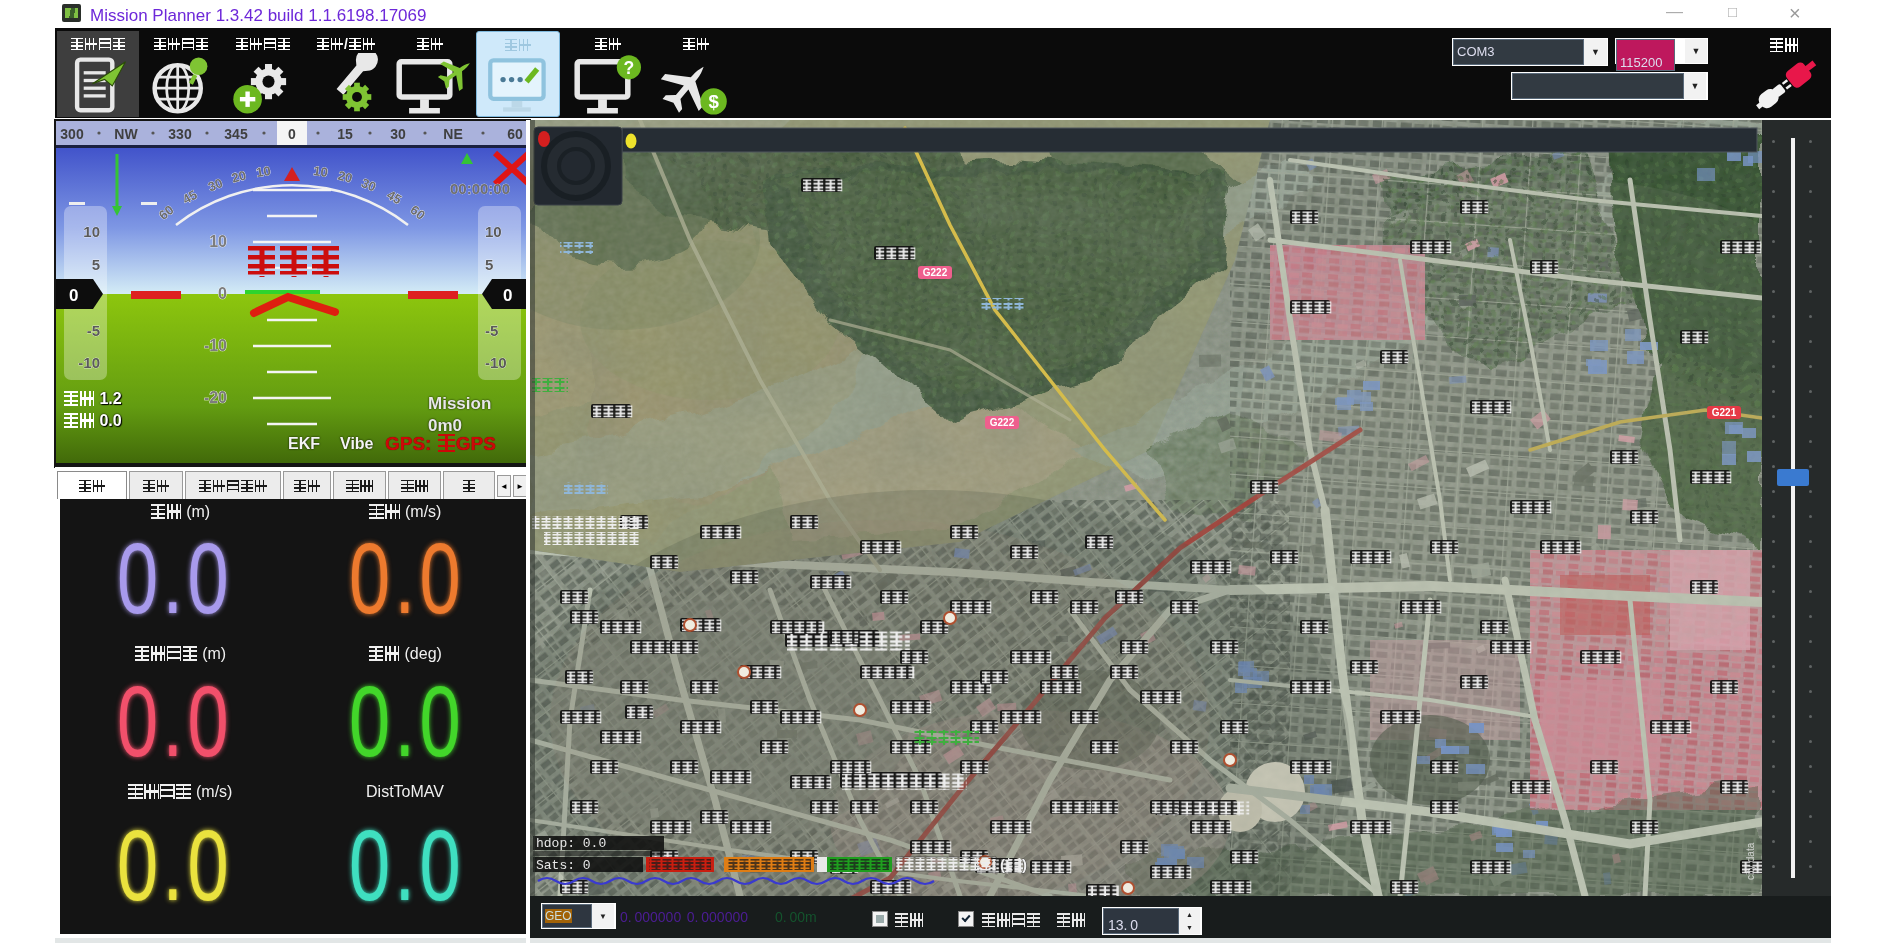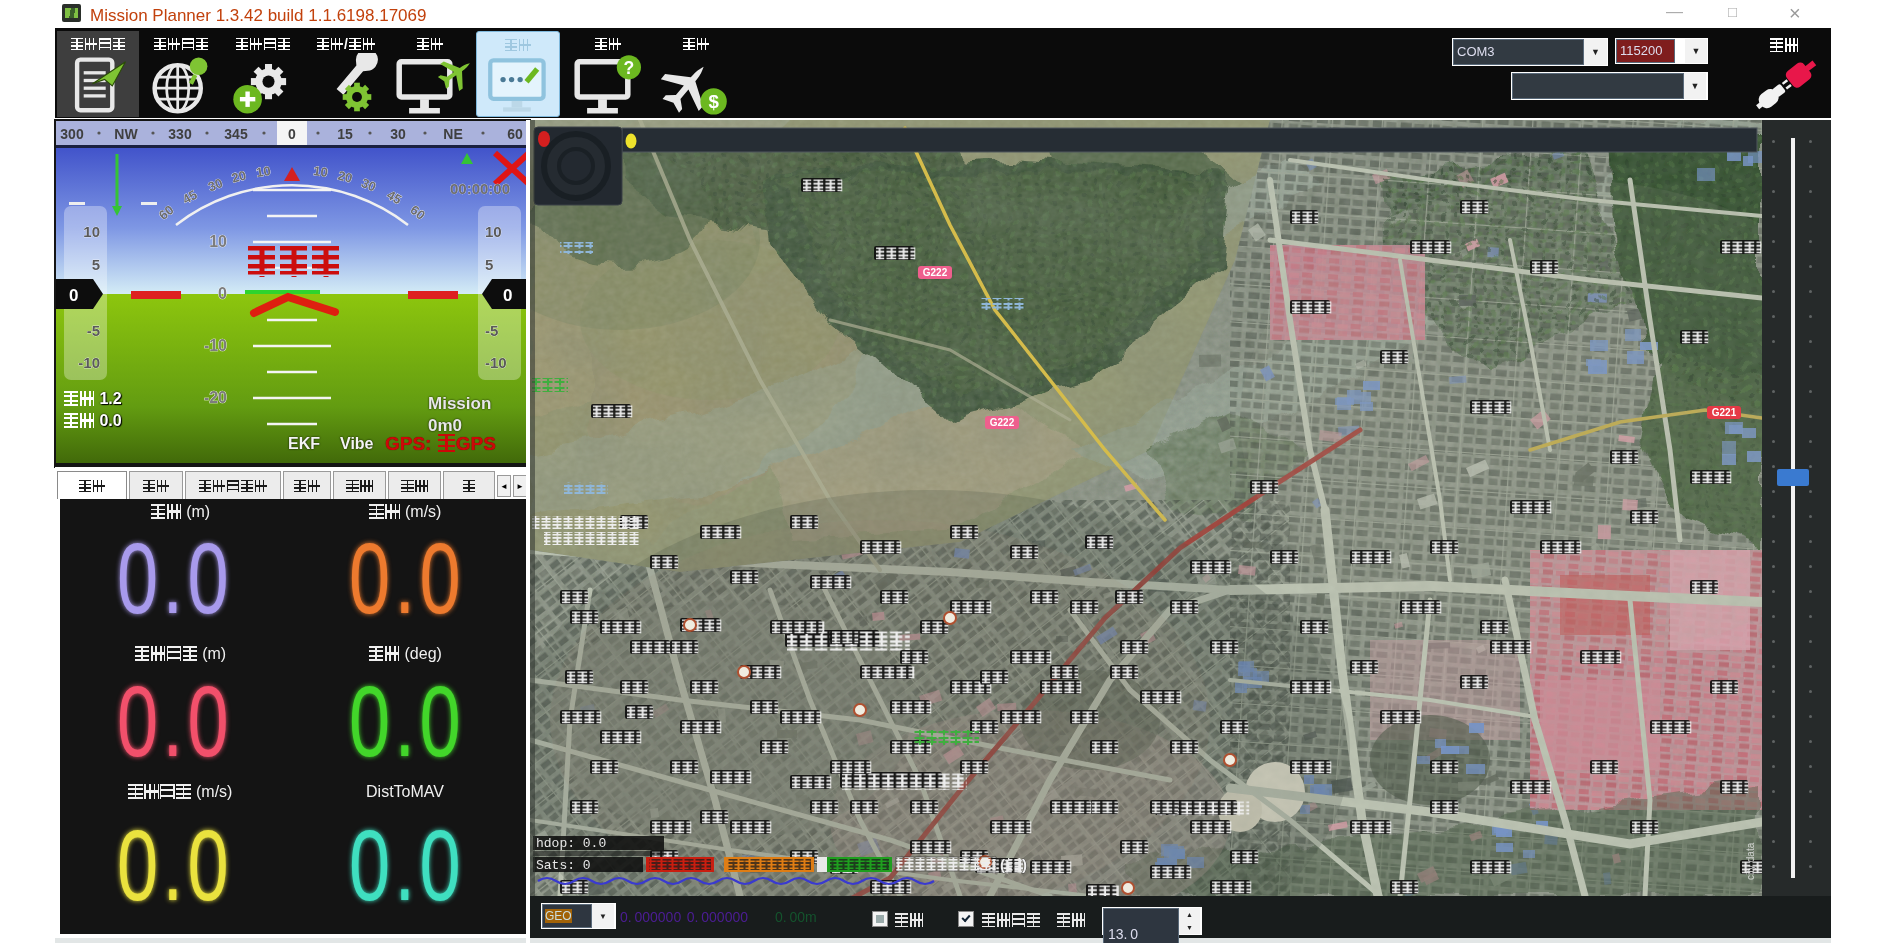--- a/index.html
+++ b/index.html
@@ -17,21 +17,21 @@
  repeating-linear-gradient(to bottom,currentColor 0 13%,transparent 13% 36%)}
 .tbtn{position:absolute;top:31px;height:86px;color:#fff;text-align:center;font-size:14px}
 .tbtn .lab{margin-top:5px;font-weight:bold;letter-spacing:0}
 .tbtn svg{margin-top:1px}
 </style></head><body>
 
 <div class="abs" style="left:0;top:0;width:1890px;height:28px;background:#fff"></div>
 <div class="abs" style="left:62px;top:4px;width:19px;height:18px;background:#2a2f2a;border-radius:2px">
  <div class="abs" style="left:3px;top:4px;width:13px;height:10px;background:linear-gradient(100deg,#7fc043 0 40%,#3a5f2a 40% 70%,#7fc043 70%)"></div>
 </div>
-<div class="abs" style="left:90px;top:6px;font-size:17px;color:#c2410c">Mission Planner 1.3.42 build 1.1.6198.17069</div>
+<div class="abs" style="left:90px;top:6px;font-size:17px;color:#6d28d9">Mission Planner 1.3.42 build 1.1.6198.17069</div>
 <div class="abs" style="left:1666px;top:2px;font-size:17px;color:#aaa">—</div>
 <div class="abs" style="left:1728px;top:3px;font-size:15px;color:#aaa">□</div>
 <div class="abs" style="left:1789px;top:2px;font-size:20px;color:#9a9a9a">×</div>
 <div class="abs" style="left:55px;top:28px;width:1776px;height:90px;background:#0b0b0b"></div>
 <div class="tbtn" style="left:57px;width:82px;background:#3e3e3e;"><div class="lab"><i class="g ga"></i><i class="g gb"></i><i class="g gc"></i><i class="g ga"></i></div><svg width="70" height="66" viewBox="0 0 62 60">
 <rect x="12" y="6" width="32" height="46" rx="3" fill="none" stroke="#e8e8e8" stroke-width="4"></rect>
 <g stroke="#e8e8e8" stroke-width="3">
         <line x1="18" y1="18" x2="38" y2="18"></line>
         <line x1="18" y1="25" x2="38" y2="25"></line>
         <line x1="18" y1="32" x2="38" y2="32"></line>
@@ -115,21 +115,21 @@
         <path d="M16,1 C17.5,5 17.8,7 17.8,11 L31,19.5 L31,23.5 L17.8,17.5 L17.8,25 L22.5,29 L22.5,32 L16,29.5 L9.5,32 L9.5,29 L14.2,25 L14.2,17.5 L1,23.5 L1,19.5 L14.2,11 C14.2,7 14.5,5 16,1 Z" fill="#e8e8e8"></path>
       </g>
 <circle cx="52" cy="44" r="12" fill="#6cb820"></circle>
       <text x="52" y="50" font-size="17" font-weight="bold" fill="#fff" text-anchor="middle">$</text>
 </svg></div>
 <div class="abs" style="left:1452px;top:38px;width:156px;height:28px;background:#fff;padding:1px">
  <div class="abs" style="left:1px;top:1px;width:131px;height:26px;background:#323a42;border:1px solid #5a6a7a;color:#dde;font-size:13px;padding:4px 3px">COM3</div>
  <div class="abs" style="left:132px;top:1px;width:23px;height:26px;background:#f2f2f2;color:#222;font-size:9px;text-align:center;padding-top:8px">▼</div>
 </div>
 <div class="abs" style="left:1615px;top:38px;width:93px;height:26px;background:#fff;padding:1px">
- <div class="abs" style="left:1px;top:1px;width:59px;height:24px;background:#7f1d1d;border:1px solid #5a6a7a;color:#dde;font-size:13px;padding:3px 3px">115200</div>
+ <div class="abs" style="left:1px;top:1px;width:59px;height:24px;background:#be185d;border:1px solid #5a6a7a;color:#dde;font-size:13px;padding:15px 3px">115200</div>
  <div class="abs" style="left:70px;top:1px;width:22px;height:24px;background:#f2f2f2;color:#222;font-size:9px;text-align:center;padding-top:7px">▼</div>
 </div>
 <div class="abs" style="left:1511px;top:72px;width:197px;height:28px;background:#fff;padding:1px">
  <div class="abs" style="left:1px;top:1px;width:172px;height:26px;background:#323a42;border:1px solid #5a6a7a"></div>
  <div class="abs" style="left:173px;top:1px;width:22px;height:26px;background:#f2f2f2;color:#222;font-size:9px;text-align:center;padding-top:8px">▼</div>
 </div>
 <div class="abs" style="left:1769px;top:36px;color:#fff;font-size:15px"><i class="g ga"></i><i class="g gb"></i></div>
 <svg class="abs" style="left:1748px;top:55px" width="76" height="60" viewBox="0 0 76 60">
 <g transform="rotate(-38 38 30)">
 <rect x="6" y="22" width="20" height="16" rx="7" fill="#f2f2f2"></rect>
@@ -1355,15 +1355,15 @@
 <div class="abs" style="left:872px;top:911px;width:16px;height:16px;background:#f4f4f4;border:1px solid #888">
     <div class="abs" style="left:3px;top:3px;width:8px;height:8px;background:#9aa"></div>
   </div>
 <div class="abs" style="left:894px;top:911px;color:#e8e8e8;font-size:15px"><i class="g ga"></i><i class="g gb"></i></div>
 <div class="abs" style="left:958px;top:911px;width:16px;height:16px;background:#f4f4f4;border:1px solid #888">
     <div class="abs" style="left:3px;top:3px;width:8px;height:5px;border-left:2.5px solid #123;border-bottom:2.5px solid #123;transform:rotate(-48deg)"></div>
   </div>
 <div class="abs" style="left:981px;top:911px;color:#e8e8e8;font-size:15px"><i class="g ga"></i><i class="g gb"></i><i class="g gc"></i><i class="g ga"></i></div>
 <div class="abs" style="left:1056px;top:911px;color:#e8e8e8;font-size:15px"><i class="g ga"></i><i class="g gb"></i></div>
 <div class="abs" style="left:1102px;top:907px;width:100px;height:28px;background:#fff;padding:1px">
- <div class="abs" style="left:1px;top:1px;width:76px;height:26px;background:#2e3640;border:1px solid #5a6a7a;color:#dde;font-size:14px;padding:17px 4px">13. 0</div>
+ <div class="abs" style="left:1px;top:1px;width:76px;height:26px;background:#2e3640;border:1px solid #5a6a7a;color:#dde;font-size:14px;padding:8px 4px">13. 0</div>
  <div class="abs" style="left:77px;top:1px;width:21px;height:26px;background:#f2f2f2;color:#222;font-size:7px;text-align:center;line-height:13px">▲<br>▼</div>
 </div>
 <div class="abs" style="left:526px;top:120px;width:4px;height:823px;background:#fff"></div>
 </body></html>

